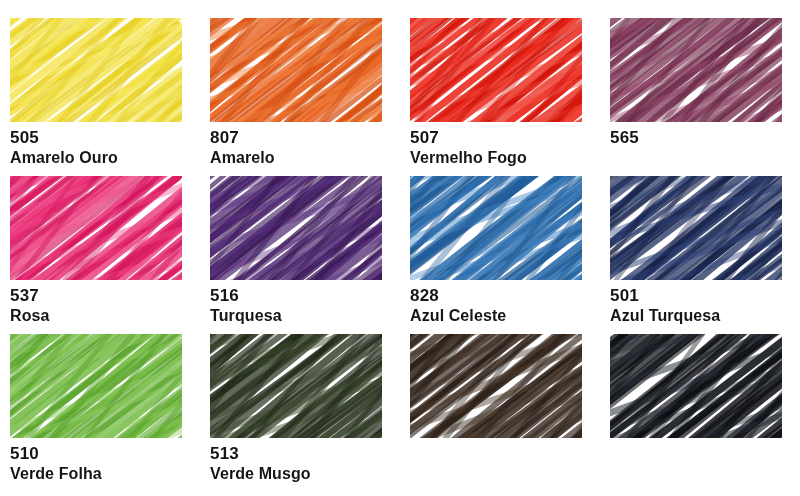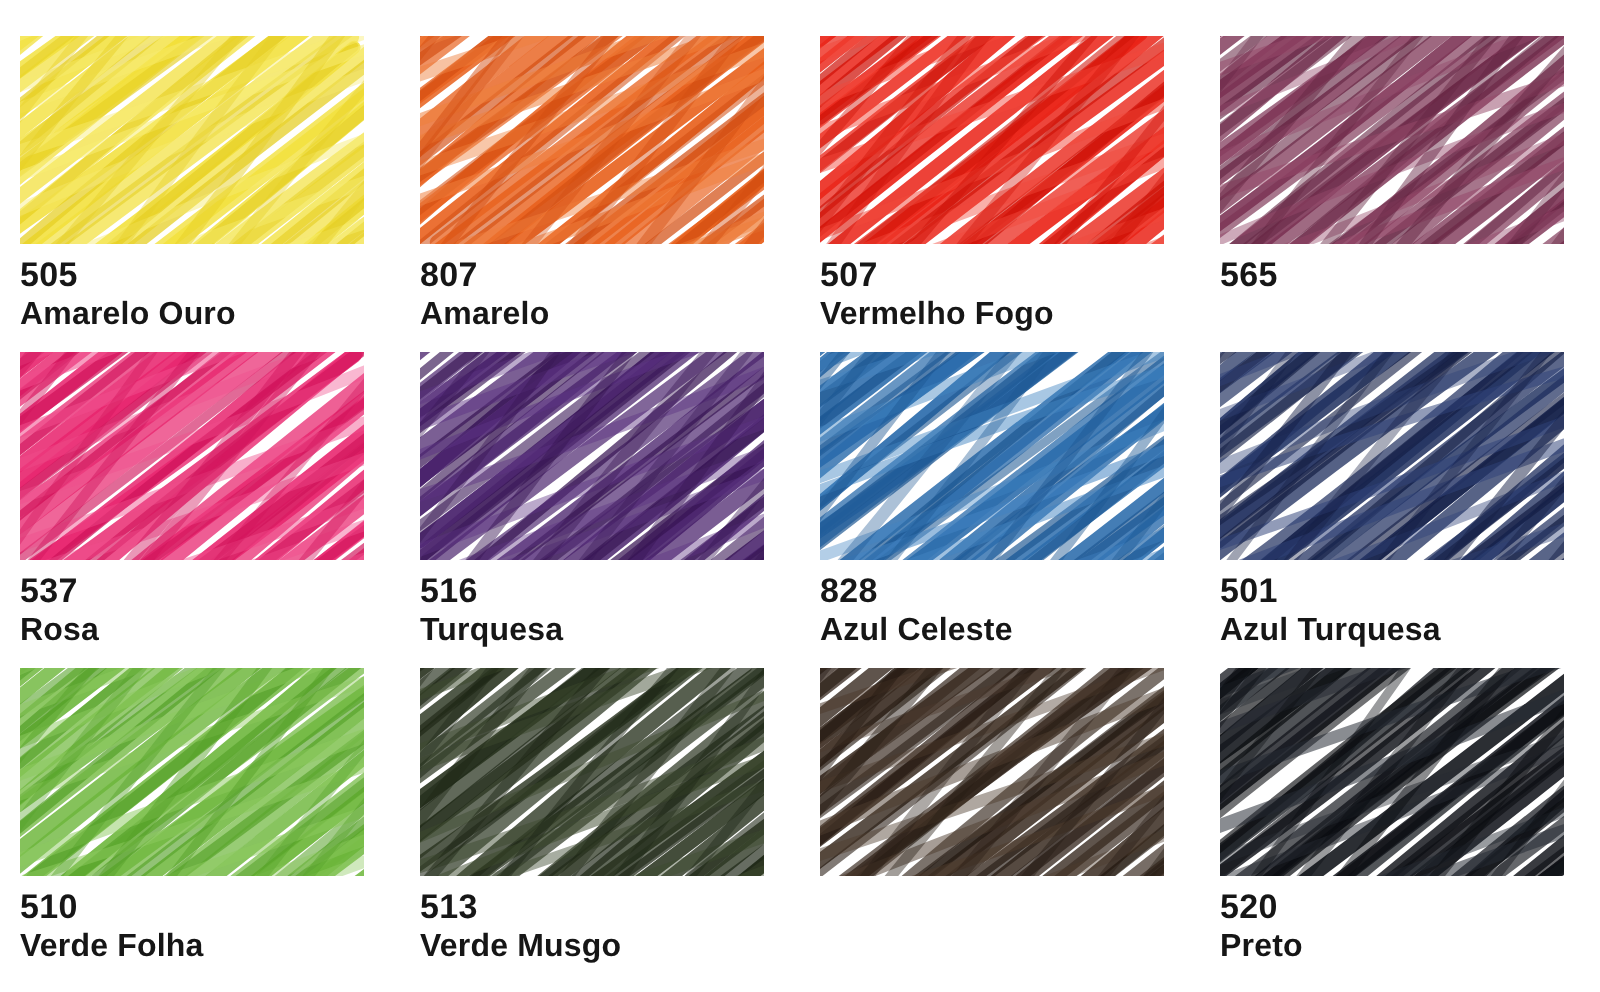--- a/index.html
+++ b/index.html
@@ -940,18 +940,14 @@
             <path d="M-34.6,108.8 Q37.6,11.6 114.7,-80.7" stroke="#0a0c10" stroke-width="4.72" stroke-linecap="round" fill="none" opacity="0.38"></path>
             <path d="M8.1,117.5 Q67.9,36.7 121.2,-41.0" stroke="#0a0c10" stroke-width="4.48" stroke-linecap="round" fill="none" opacity="0.41"></path>
             <path d="M9.0,145.8 Q86.5,47.7 157.7,-46.4" stroke="#0a0c10" stroke-width="5.89" stroke-linecap="round" fill="none" opacity="0.41"></path>
             <path d="M22.5,155.4 Q95.9,58.0 169.5,-32.7" stroke="#0a0c10" stroke-width="5.84" stroke-linecap="round" fill="none" opacity="0.48"></path>
             <path d="M58.2,166.5 Q123.3,86.1 192.5,-1.3" stroke="#0a0c10" stroke-width="6.20" stroke-linecap="round" fill="none" opacity="0.49"></path>
             <path d="M88.8,168.1 Q145.7,94.8 202.2,19.5" stroke="#0a0c10" stroke-width="4.54" stroke-linecap="round" fill="none" opacity="0.42"></path>
             <path d="M103.9,195.3 Q166.6,118.4 228.1,34.6" stroke="#0a0c10" stroke-width="5.33" stroke-linecap="round" fill="none" opacity="0.41"></path>
           </g>
         </svg>
       </div>
-      <div class="swatch-label">
-        <span class="swatch-code">520</span>
-        <span class="swatch-name">Preto</span>
-      </div>
     </div>
   </div>
 
 </body></html>

